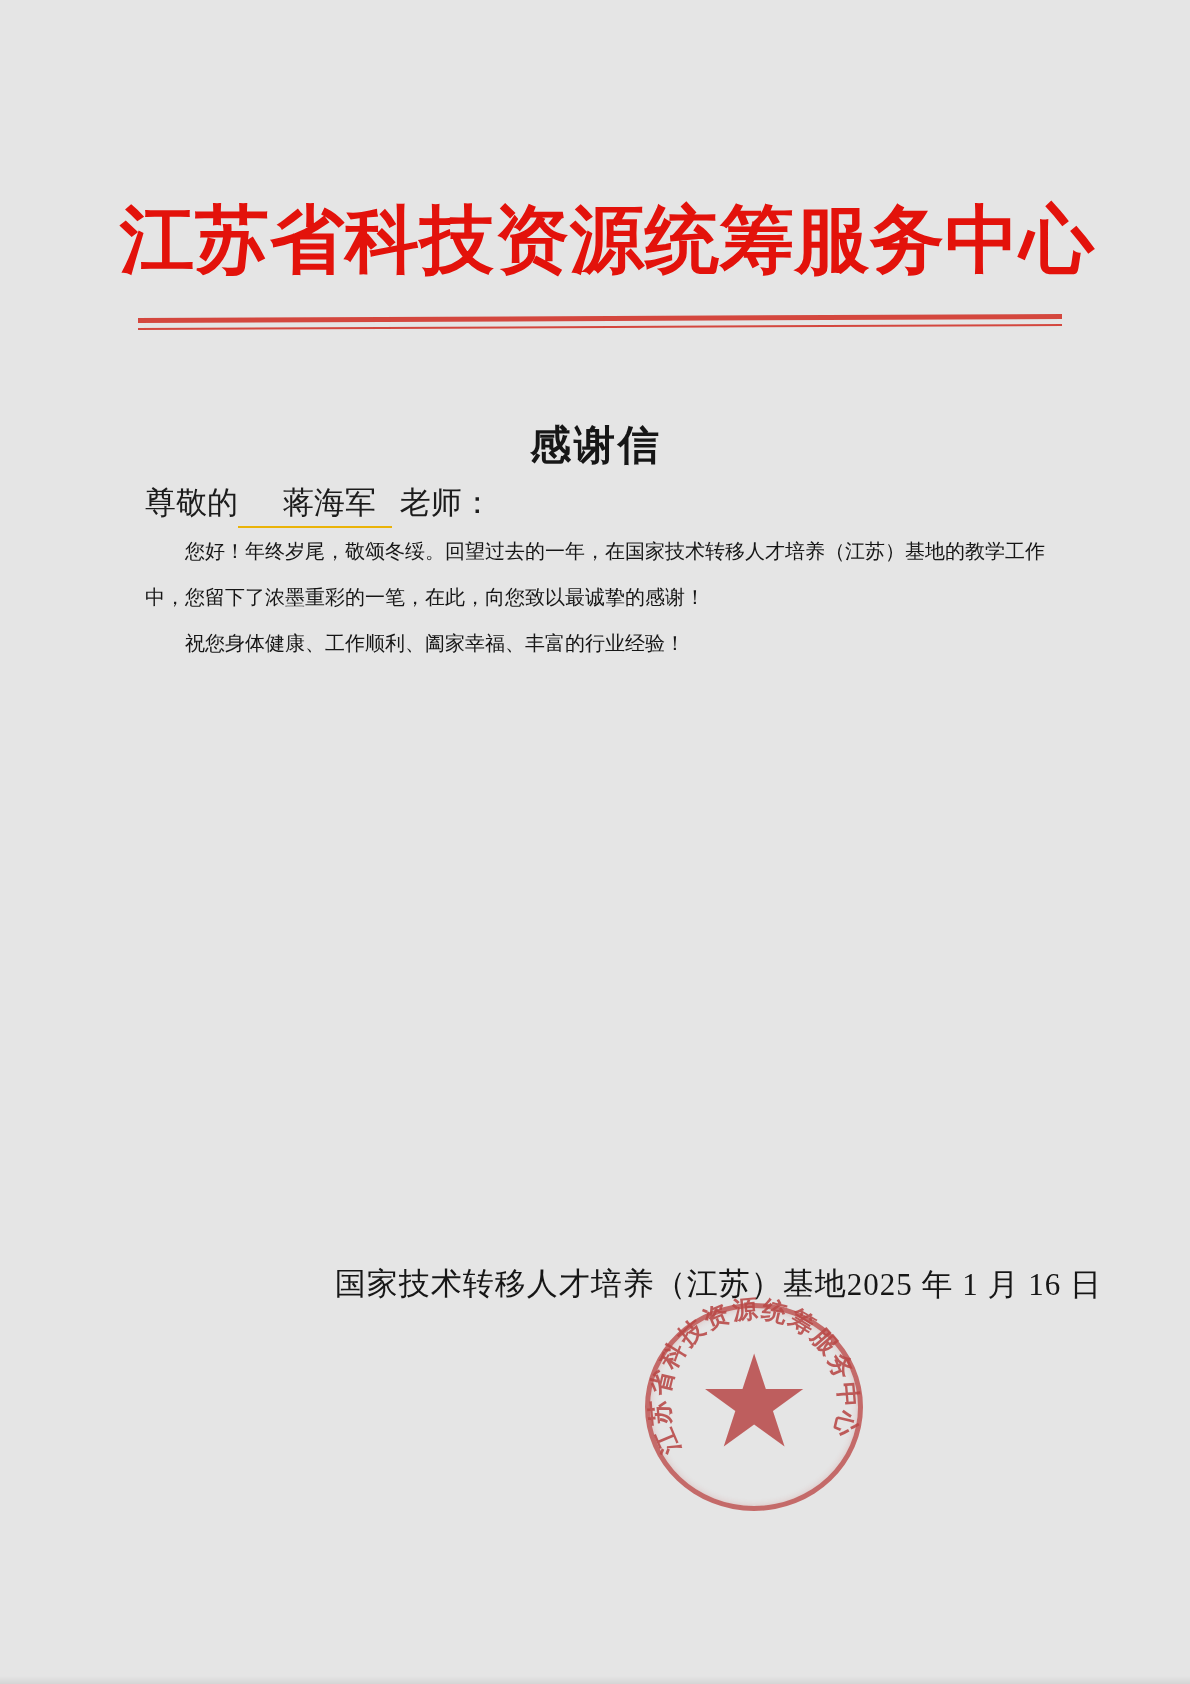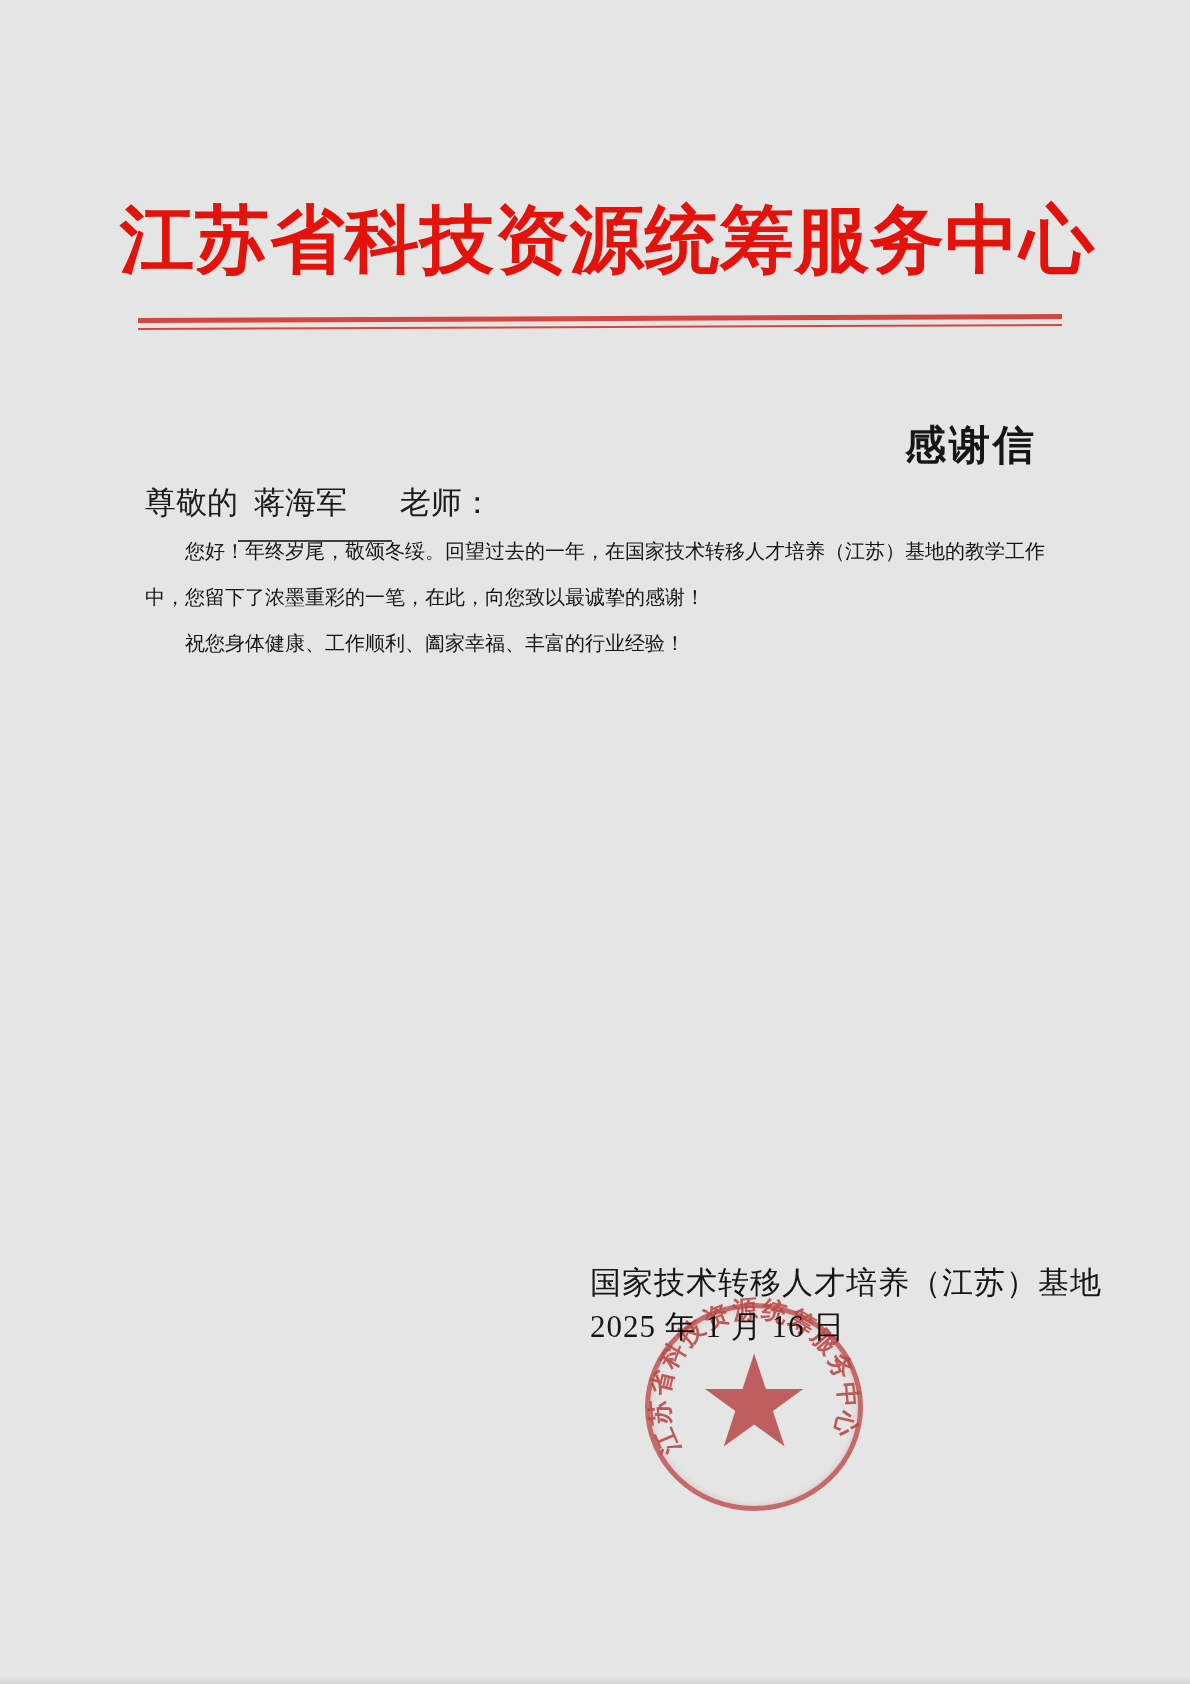--- a/index.html
+++ b/index.html
@@ -28,50 +28,50 @@
   }
   .rule-wrap{
     position:absolute;top:316px;left:138px;right:128px;
     transform:rotate(-0.25deg);
   }
   .rule-thick{height:5px;background:#d4473e;}
   .rule-thin{height:2px;background:#d4473e;margin-top:5px;}
 
   
   .letter-title{
-    position:absolute;top:418px;left:137px;width:900px;
-    text-align:right;
+    position:absolute;top:418px;left:146px;width:900px;
+    text-align:center;
     font-size:41px;font-weight:bold;color:#161616;
     letter-spacing:3px;
   }
 
   
   .salutation{
     position:absolute;top:482px;left:145px;width:900px;
     font-size:31px;color:#1c1c1c;white-space:nowrap;
   }
   .recipient-name{
     display:inline-block;
-    min-width:122px;text-align:left;
-    padding:0 16px 16px 16px;
-    border-bottom:2px solid #404040;
+    min-width:122px;text-align:right;
+    padding:0 16px 2px 16px;
+    border-bottom:2px solid #eab308;
   }
 
   
   .body-text{
     position:absolute;top:528px;left:145px;width:900px;
     font-size:20px;line-height:46px;color:#161616;
     text-align:justify;
   }
   .body-text p{margin:0;text-indent:2em;}
 
   
   .closing{
     position:absolute;top:1262px;right:88px;
-    display:flex;flex-direction:column;align-items:flex-start;
+    display:flex;flex-direction:row;align-items:center;
   }
   .signature-line{
     font-size:31px;color:#161616;white-space:nowrap;letter-spacing:1px;
   }
   .date-line{
     margin-top:2px;
     font-size:31px;color:#161616;white-space:nowrap;letter-spacing:1px;
   }
 
   

